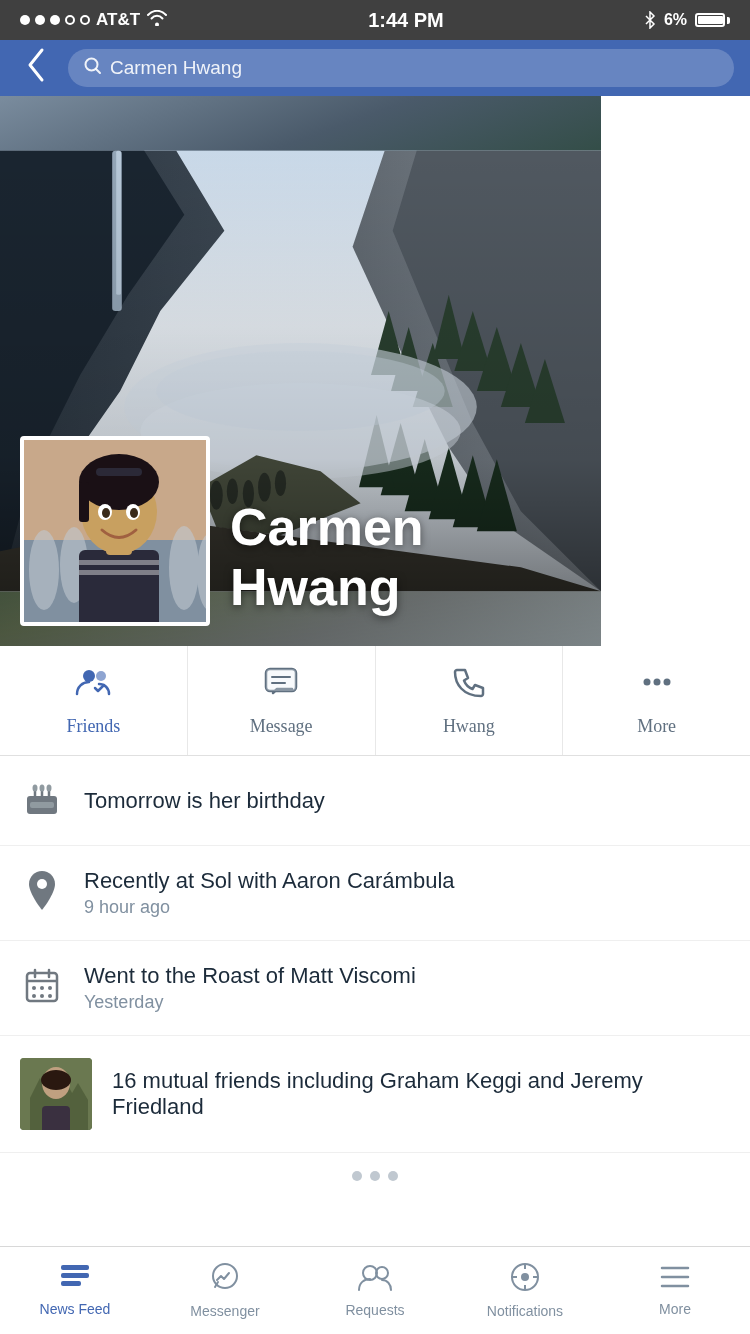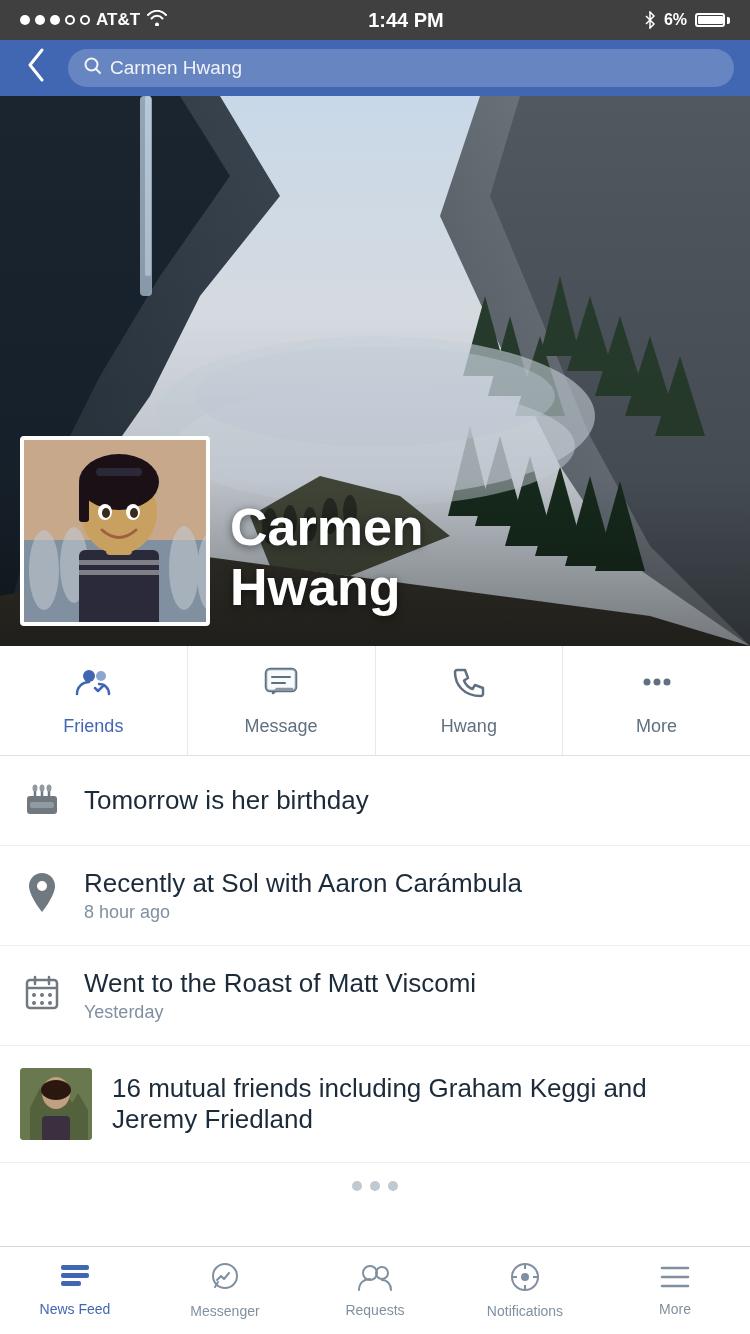--- a/index.html
+++ b/index.html
@@ -56,21 +56,21 @@
       display: flex;
       align-items: center;
       padding: 0 16px;
       gap: 8px;
     }
     .search-bar .search-icon { color: rgba(255,255,255,0.8); font-size: 18px; }
     .search-bar span { color: rgba(255,255,255,0.9); font-size: 19px; }
 
     
     .cover-photo {
-      width: 750px;
+      width: 601px;
       height: 550px;
       position: relative;
       overflow: hidden;
       background: linear-gradient(160deg, #7a8c9e 0%, #4a5a6a 20%, #2d4a3e 40%, #3a5540 55%, #6b7a5a 70%, #8a9090 85%, #b0bcc0 100%);
     }
 
     
     .cover-photo::before {
       content: '';
       position: absolute;
@@ -127,21 +127,21 @@
       flex: 1;
       display: flex;
       flex-direction: column;
       align-items: center;
       justify-content: center;
       padding: 18px 8px;
       cursor: pointer;
       gap: 8px;
     }
     .action-btn .btn-icon { font-size: 32px; color: #607080; }
-    .action-btn .btn-label { font-size: 18px; color: #607080; }
+    .action-btn .btn-label { font-size: 18px; color: #607080; font-family: Liberation Serif, serif; }
     .action-btn.active .btn-icon { color: #4267b2; }
     .action-btn.active .btn-label { color: #4267b2; }
     .action-btn + .action-btn { border-left: 1px solid #e8e8e8; }
 
     
     .info-list { background: #fff; }
     .info-item {
       display: flex;
       align-items: center;
       padding: 22px 20px;
@@ -149,21 +149,21 @@
       gap: 20px;
     }
     .info-icon {
       width: 44px;
       text-align: center;
       color: #707880;
       font-size: 26px;
       flex-shrink: 0;
     }
     .info-text { flex: 1; }
-    .info-text .primary { font-size: 26px; color: #1c2b3a; }
+    .info-text .primary { font-size: 22px; color: #1c2b3a; }
     .info-text .secondary { font-size: 18px; color: #8090a0; margin-top: 3px; }
     .mutual-avatar {
       width: 72px;
       height: 72px;
       border-radius: 4px;
       background: linear-gradient(135deg, #7a9060 0%, #5a7040 50%, #3a5030 100%);
       flex-shrink: 0;
       overflow: hidden;
     }
 
@@ -493,21 +493,21 @@
 
   <div class="info-item">
     <div class="info-icon">
       <svg width="34" height="42" viewBox="0 0 34 42" fill="none">
         <path d="M17 2C9.8 2 4 7.8 4 15c0 10 13 26 13 26S30 25 30 15C30 7.8 24.2 2 17 2z" fill="#707880"></path>
         <circle cx="17" cy="15" r="5" fill="#fff"></circle>
       </svg>
     </div>
     <div class="info-text">
       <div class="primary">Recently at Sol with Aaron Carámbula</div>
-      <div class="secondary">8 hour ago</div>
+      <div class="secondary">9 hour ago</div>
     </div>
   </div>
 
   <div class="info-item">
     <div class="info-icon">
       <svg width="36" height="36" viewBox="0 0 36 36" fill="none">
         <rect x="3" y="6" width="30" height="28" rx="3" stroke="#707880" stroke-width="2.5" fill="none"></rect>
         <line x1="3" y1="14" x2="33" y2="14" stroke="#707880" stroke-width="2.5"></line>
         <line x1="11" y1="3" x2="11" y2="10" stroke="#707880" stroke-width="2.5" stroke-linecap="round"></line>
         <line x1="25" y1="3" x2="25" y2="10" stroke="#707880" stroke-width="2.5" stroke-linecap="round"></line>

